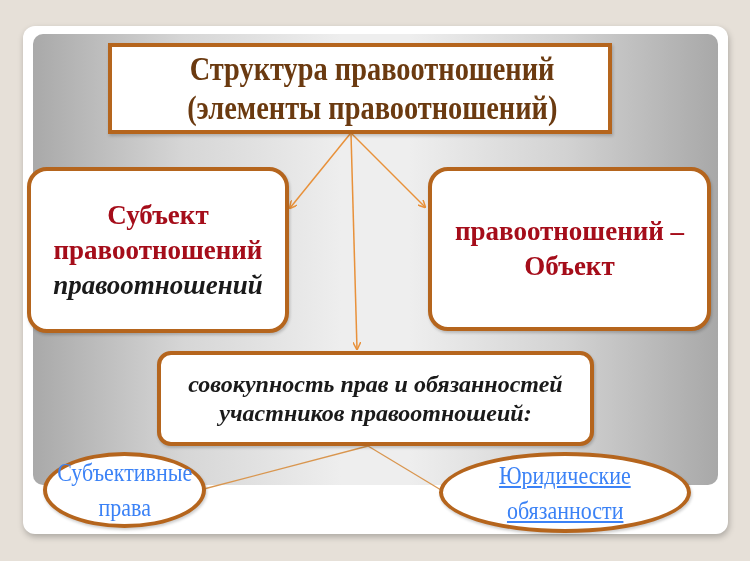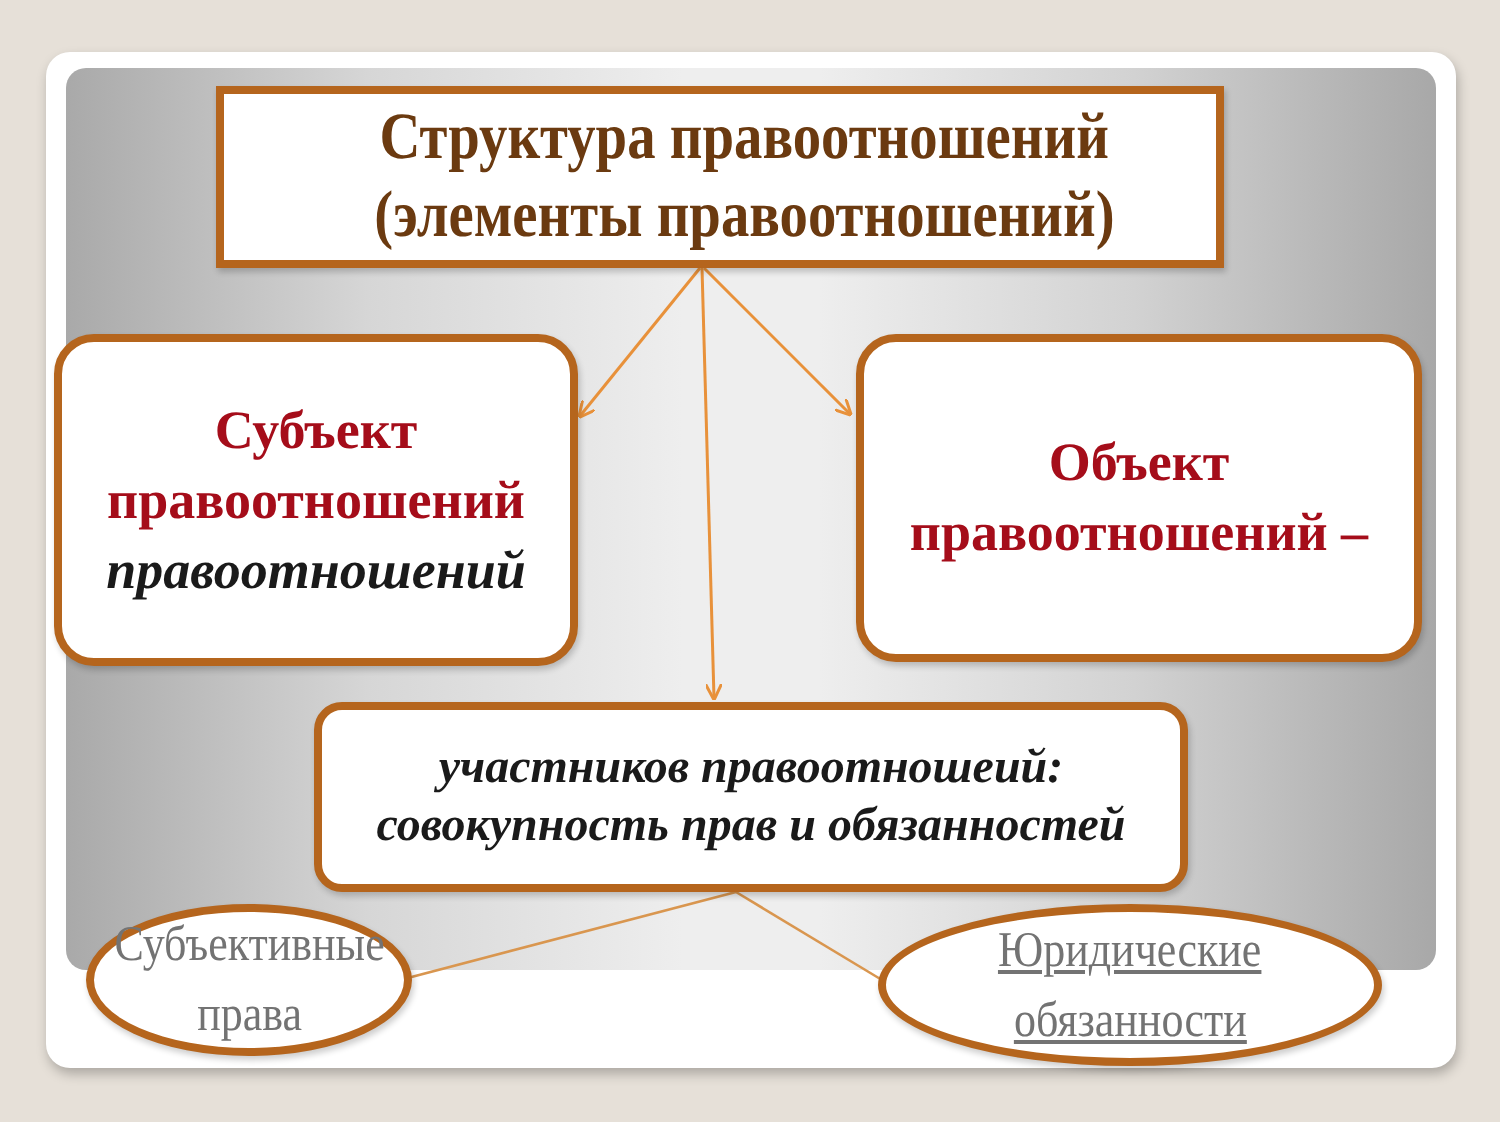--- a/index.html
+++ b/index.html
@@ -47,21 +47,21 @@
   .red { color:#a50d1a; }
   .dark { color:#1a1a1a; font-style:italic; }
   .content-box {
     left:157px; top:351px; width:437px; height:95px; border-radius:14px;
     font-size:24px; line-height:29px;
   }
   .ellipse {
     position:absolute; background:#ffffff; box-sizing:border-box;
     border:4px solid #b5651d; border-radius:50%;
     display:flex; flex-direction:column; align-items:center; justify-content:center;
-    color:#737373; font-size:25px; line-height:35px; text-align:center;
+    color:#3b82f6; font-size:25px; line-height:35px; text-align:center;
     box-shadow: 1px 2px 3px rgba(0,0,0,0.2);
   }
   .ellipse span { display:block; transform:scaleX(0.88); }
   .ell-left { left:43px; top:452px; width:163px; height:76px; }
   .ell-right { left:439px; top:452px; width:252px; height:81px;text-decoration:underline; }
 </style>
 </head>
 <body>
 
 <div class="frame"></div>
@@ -85,27 +85,27 @@
   <span>(элементы правоотношений)</span>
 </div>
 
 <div class="box side-box left-box">
   <span class="red">Субъект</span>
   <span class="red">правоотношений</span>
   <span class="dark">правоотношений</span>
 </div>
 
 <div class="box side-box right-box">
+  <span class="red">правоотношений –</span>
   <span class="red">Объект</span>
-  <span class="red">правоотношений –</span>
 </div>
 
 <div class="box content-box">
+  <span class="dark">совокупность прав и обязанностей</span>
   <span class="dark">участников правоотношеий:</span>
-  <span class="dark">совокупность прав и обязанностей</span>
 </div>
 
 <div class="ellipse ell-left">
   <span>Субъективные</span>
   <span>права</span>
 </div>
 
 <div class="ellipse ell-right">
   <span>Юридические</span>
   <span>обязанности</span>

